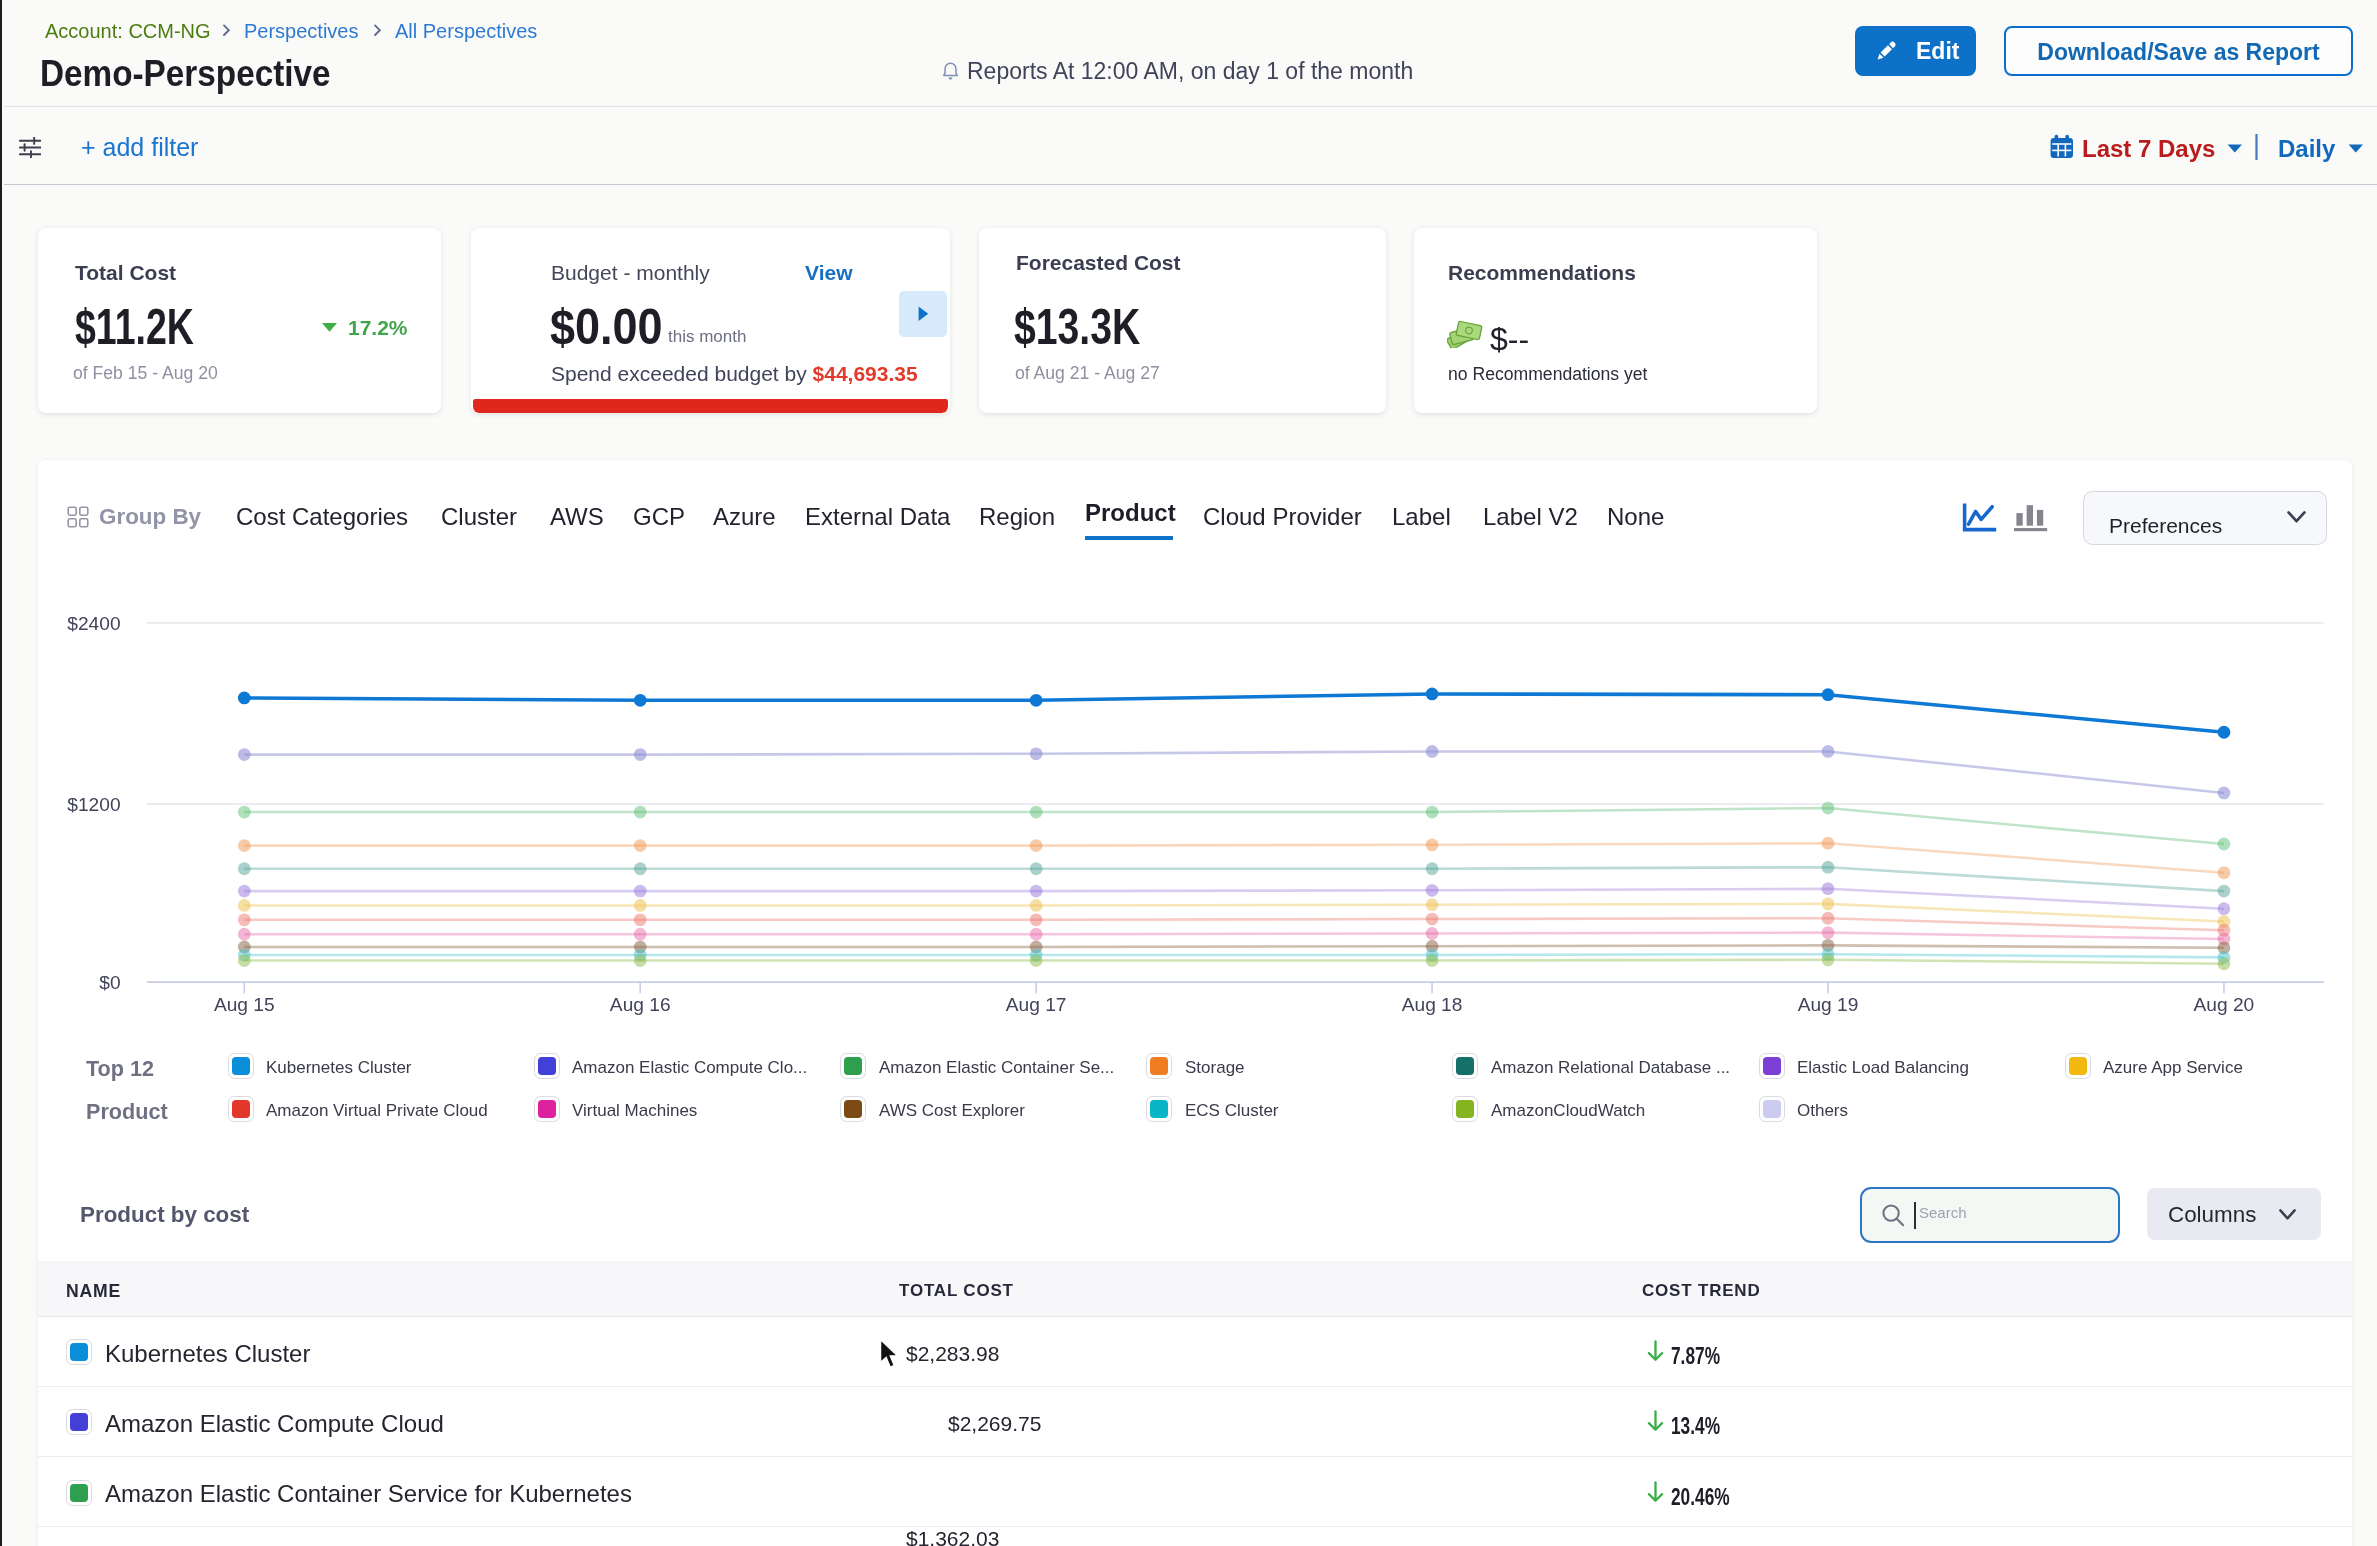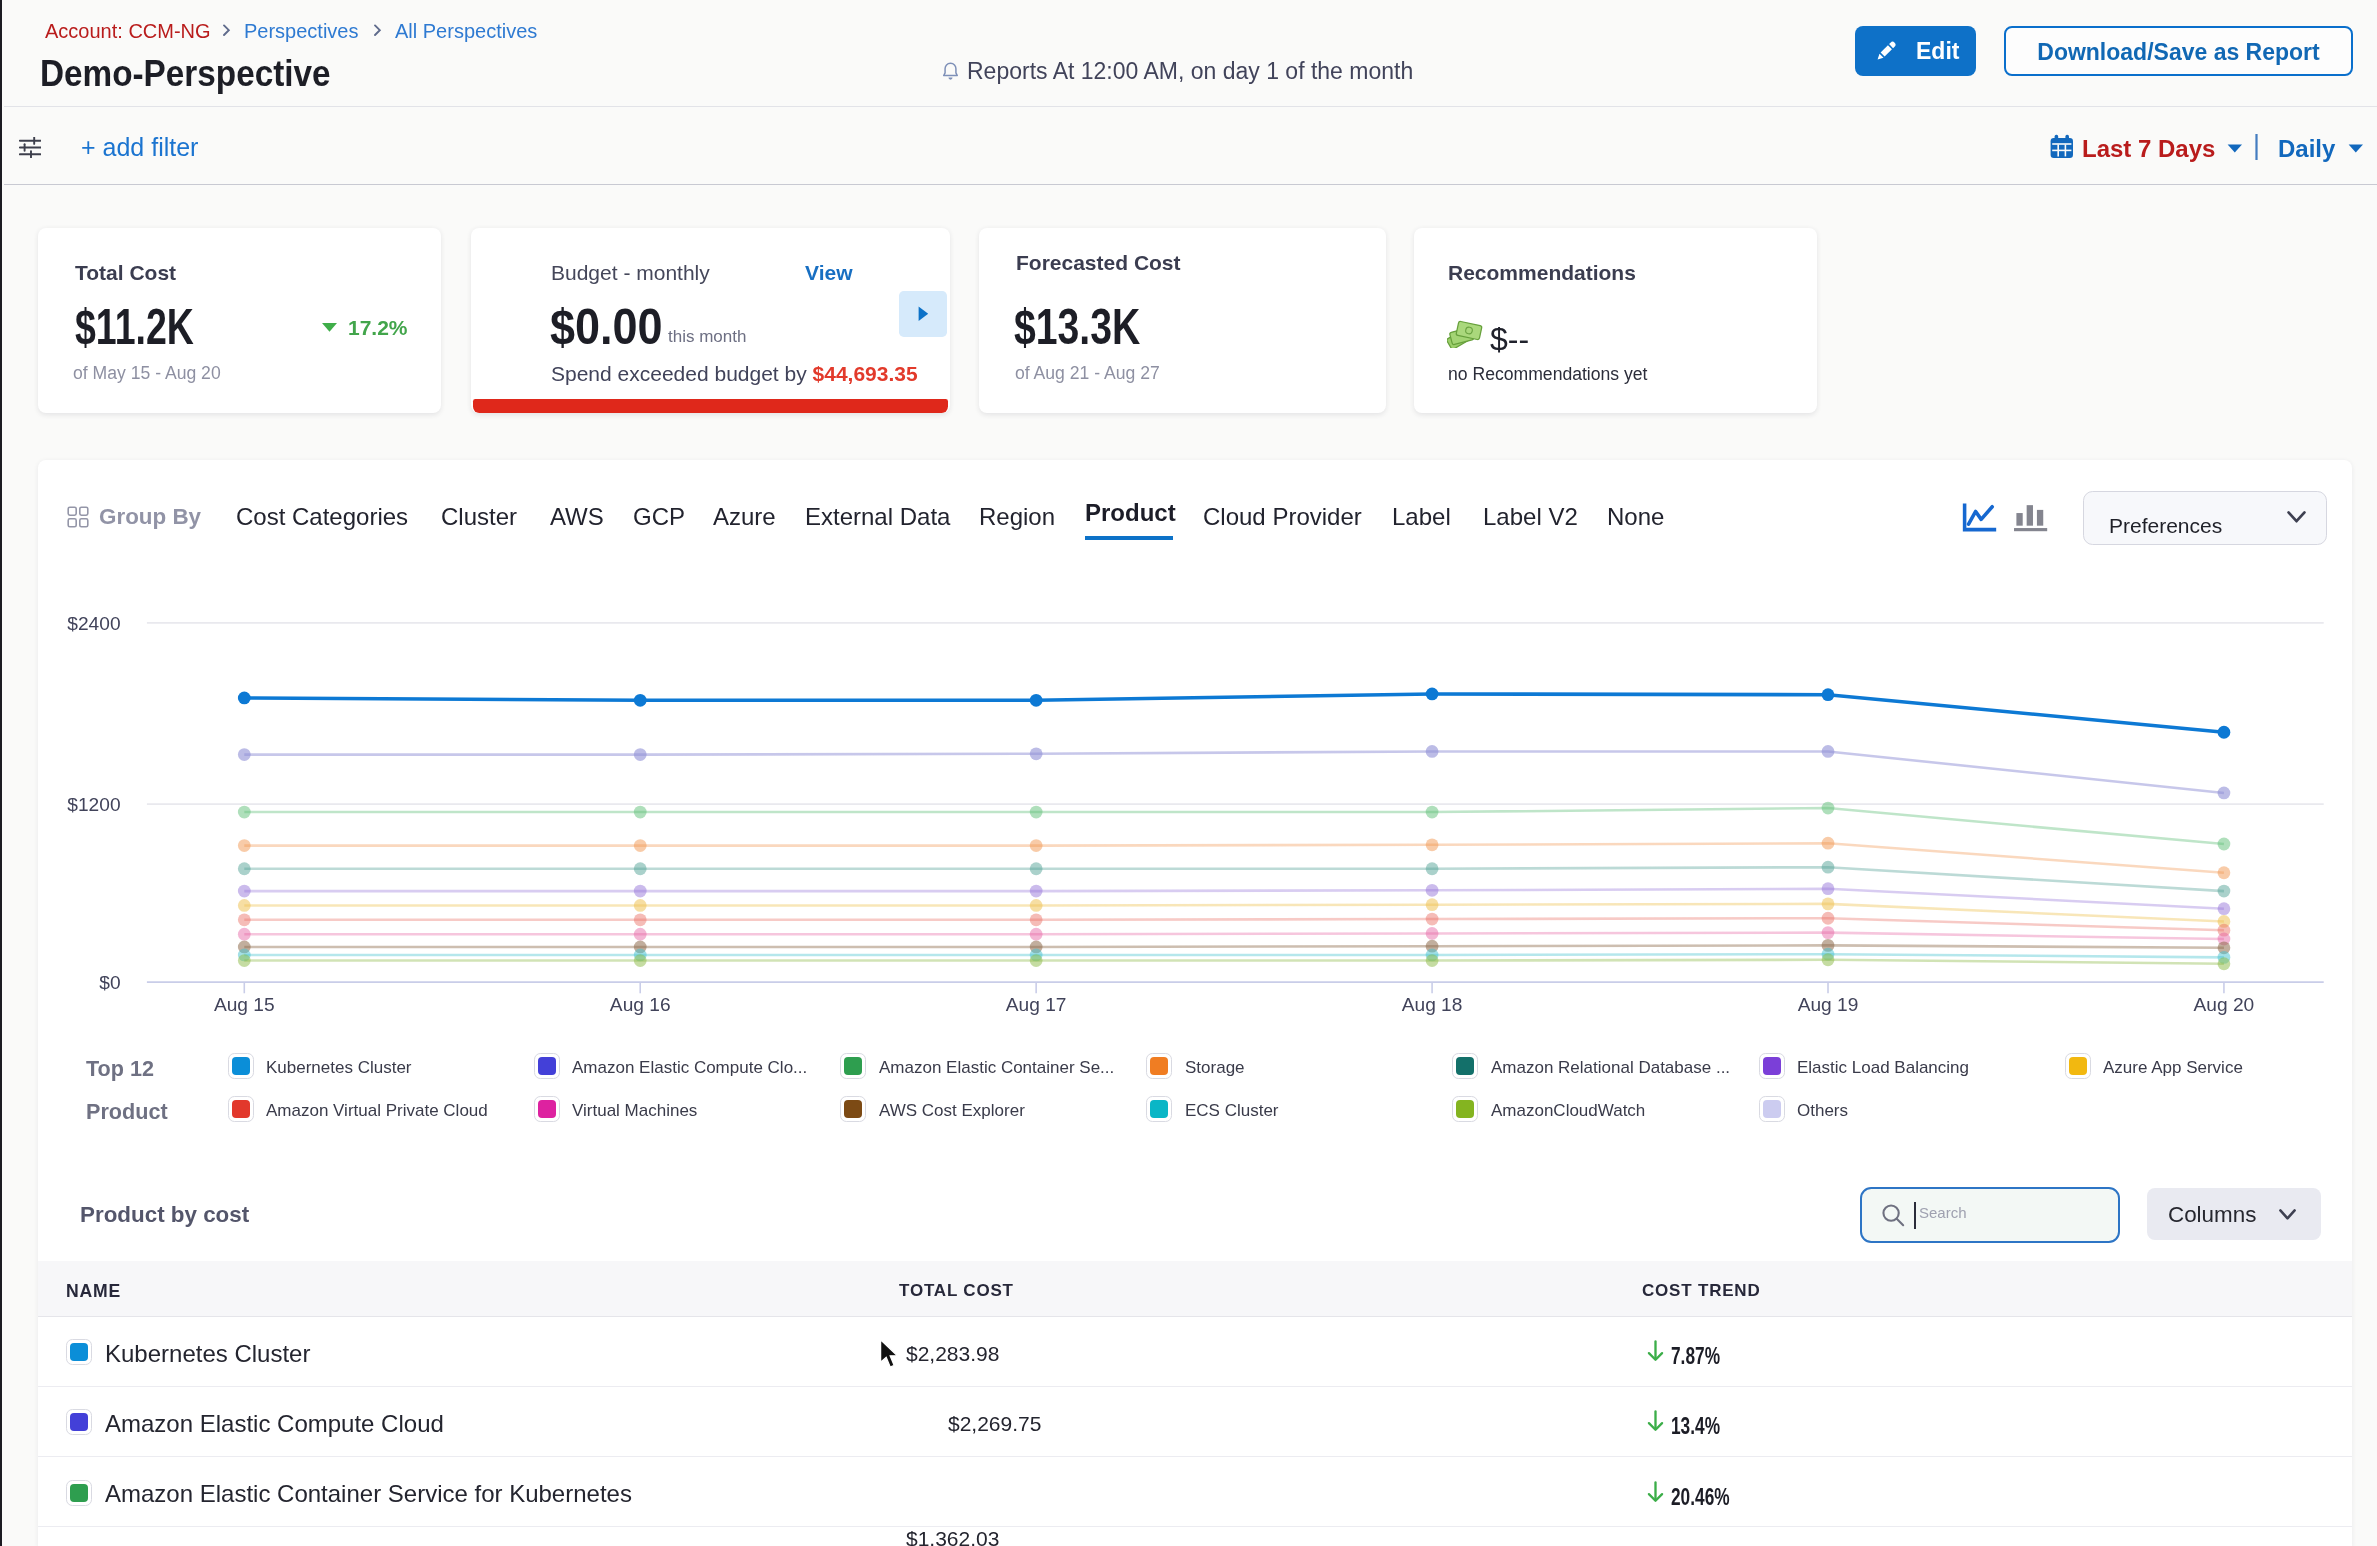--- a/index.html
+++ b/index.html
@@ -7,21 +7,21 @@
   body { font-family:"Liberation Sans", sans-serif; background:#fafaf9; position:relative; }
   .abs { position:absolute; }
 </style>
 </head>
 <body>
 
 <div class="abs" style="left:0;top:0;width:2.4px;height:1547px;background:#1c1b22;"></div>
 
 <div class="abs" style="left:4px;top:0;width:2373px;height:107px;border-bottom:1.6px solid #e2e3e8;background:#fafaf9;"></div>
 
-<div class="abs" style="left:45px;top:20px;font-size:20px;color:#b91c1c;">Account: CCM-NG</div>
+<div class="abs" style="left:45px;top:20px;font-size:20px;color:#4d7c0f;">Account: CCM-NG</div>
 <svg class="abs" style="left:220px;top:23px;" width="12.8" height="14.4" viewBox="0 0 16 18">
     <path d="M5 3 L11 9 L5 15" stroke="#5f6b8c" stroke-width="2.4" fill="none" stroke-linecap="round"></path>
   </svg>
 <div class="abs" style="left:244px;top:20px;font-size:20px;color:#2e7ad2;">Perspectives</div>
 <svg class="abs" style="left:371px;top:23px;" width="12.8" height="14.4" viewBox="0 0 16 18">
     <path d="M5 3 L11 9 L5 15" stroke="#5f6b8c" stroke-width="2.4" fill="none" stroke-linecap="round"></path>
   </svg>
 <div class="abs" style="left:395px;top:20px;font-size:20px;color:#2e7ad2;">All Perspectives</div>
 
 <div class="abs" style="left:40px;top:53px;font-size:37px;font-weight:bold;color:#1d1e26;transform:scaleX(0.90);transform-origin:0 0;">Demo-Perspective</div>
@@ -79,21 +79,21 @@
     <path d="M2 3 L11 13 L20 3 Z" fill="#1268bd"></path>
   </svg>
 
 <div class="abs" style="left:38px;top:228px;width:403px;height:185px;background:#fff;border-radius:8px;box-shadow:0 1.6px 4.8px rgba(40,41,61,0.10);"></div>
 <div class="abs" style="left:75px;top:261px;font-size:21px;font-weight:600;color:#3b3d50;">Total Cost</div>
 <div class="abs" style="left:75px;top:298px;font-size:50px;font-weight:bold;color:#1d1e26;transform:scaleX(0.75);transform-origin:0 0;">$11.2K</div>
 <svg class="abs" style="left:322px;top:323px;" width="15" height="8.8" viewBox="0 0 19 11">
     <path d="M0 0 L19 0 L9.5 11 Z" fill="#3fae49"></path>
   </svg>
 <div class="abs" style="left:348px;top:316px;font-size:21px;font-weight:600;color:#42a54b;">17.2%</div>
-<div class="abs" style="left:73px;top:363px;font-size:17.6px;color:#8e90a2;">of May 15 - Aug 20</div>
+<div class="abs" style="left:73px;top:363px;font-size:17.6px;color:#8e90a2;">of Feb 15 - Aug 20</div>
 
 <div class="abs" style="left:471px;top:228px;width:479px;height:185px;background:#fff;border-radius:8px;box-shadow:0 1.6px 4.8px rgba(40,41,61,0.10);overflow:hidden;">
   <div class="abs" style="left:2.4px;bottom:0;width:475px;height:14.4px;background:#df281b;border-radius:2.4px 2.4px 6.4px 6.4px;"></div>
   <div class="abs" style="left:428px;top:63px;width:48px;height:46px;background:#d6eafb;border-radius:4.8px;"></div>
   <svg class="abs" style="left:446px;top:77px;" width="12.8" height="17.6" viewBox="0 0 16 22">
       <path d="M2 2 L14 11 L2 20 Z" fill="#0d72c8"></path>
     </svg>
 </div>
 <div class="abs" style="left:551px;top:261px;font-size:21px;color:#45475a;">Budget - monthly</div>
 <div class="abs" style="left:805px;top:261px;font-size:21px;font-weight:600;color:#186fc2;">View</div>

